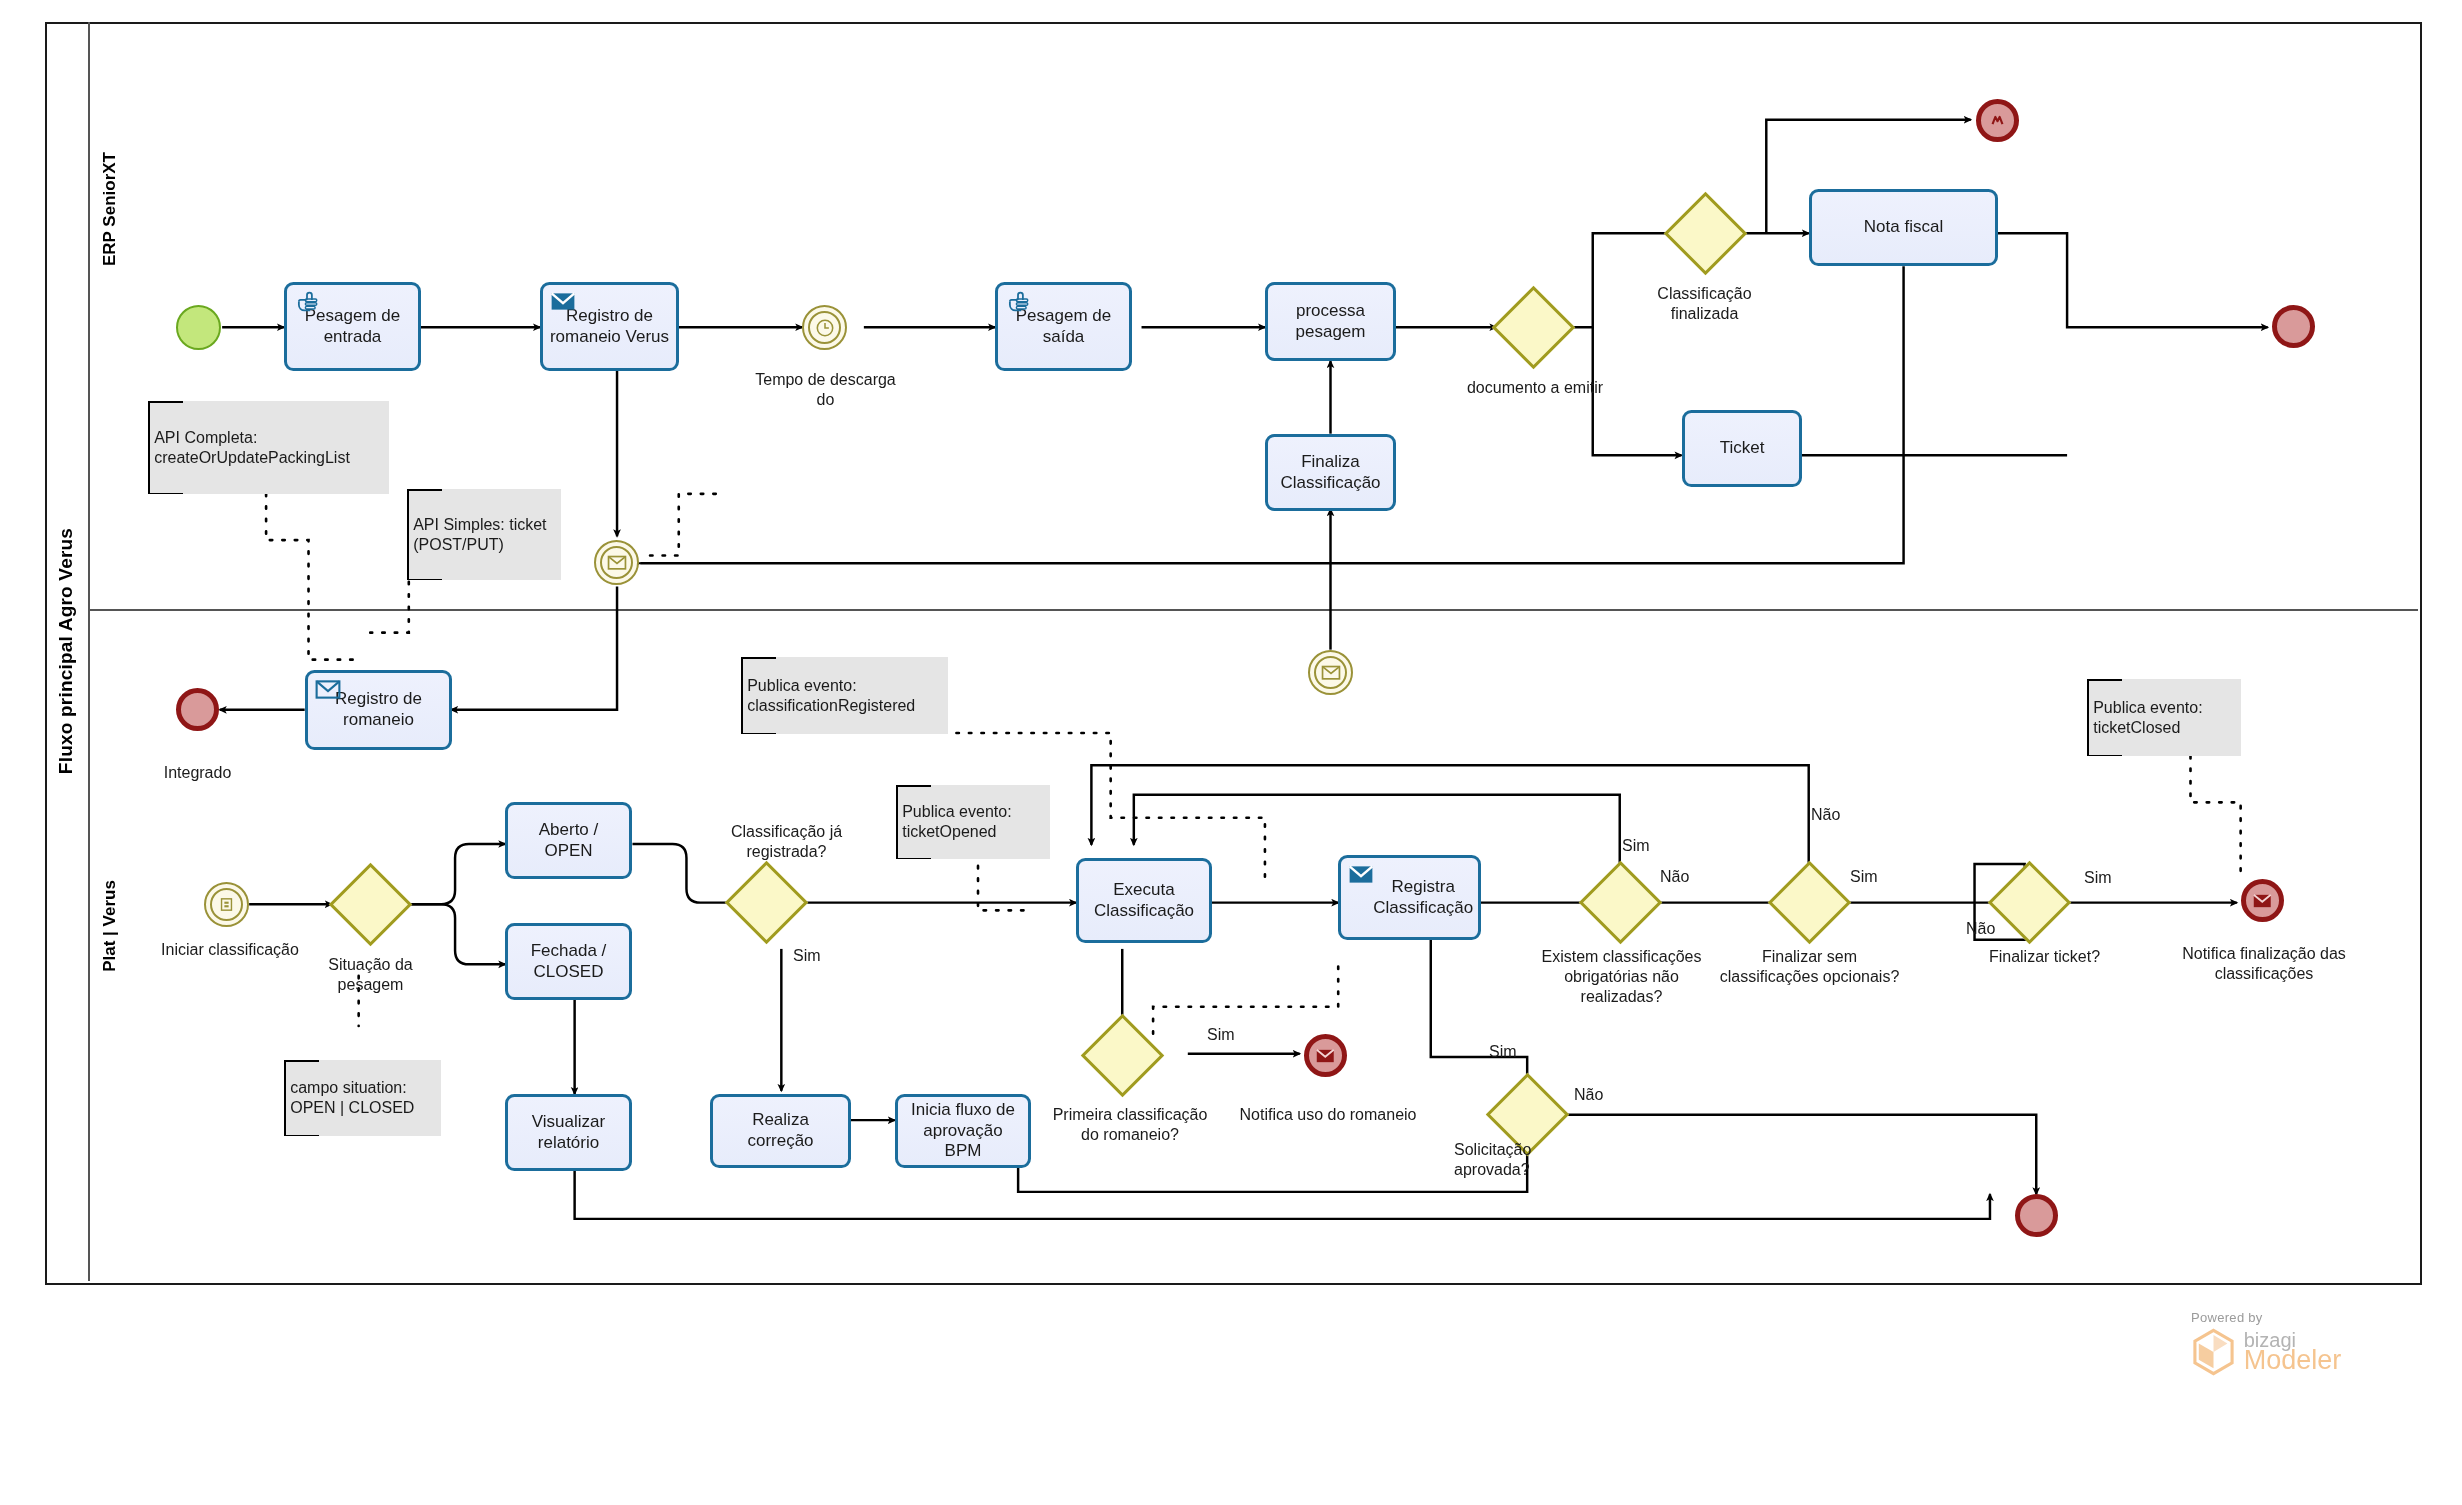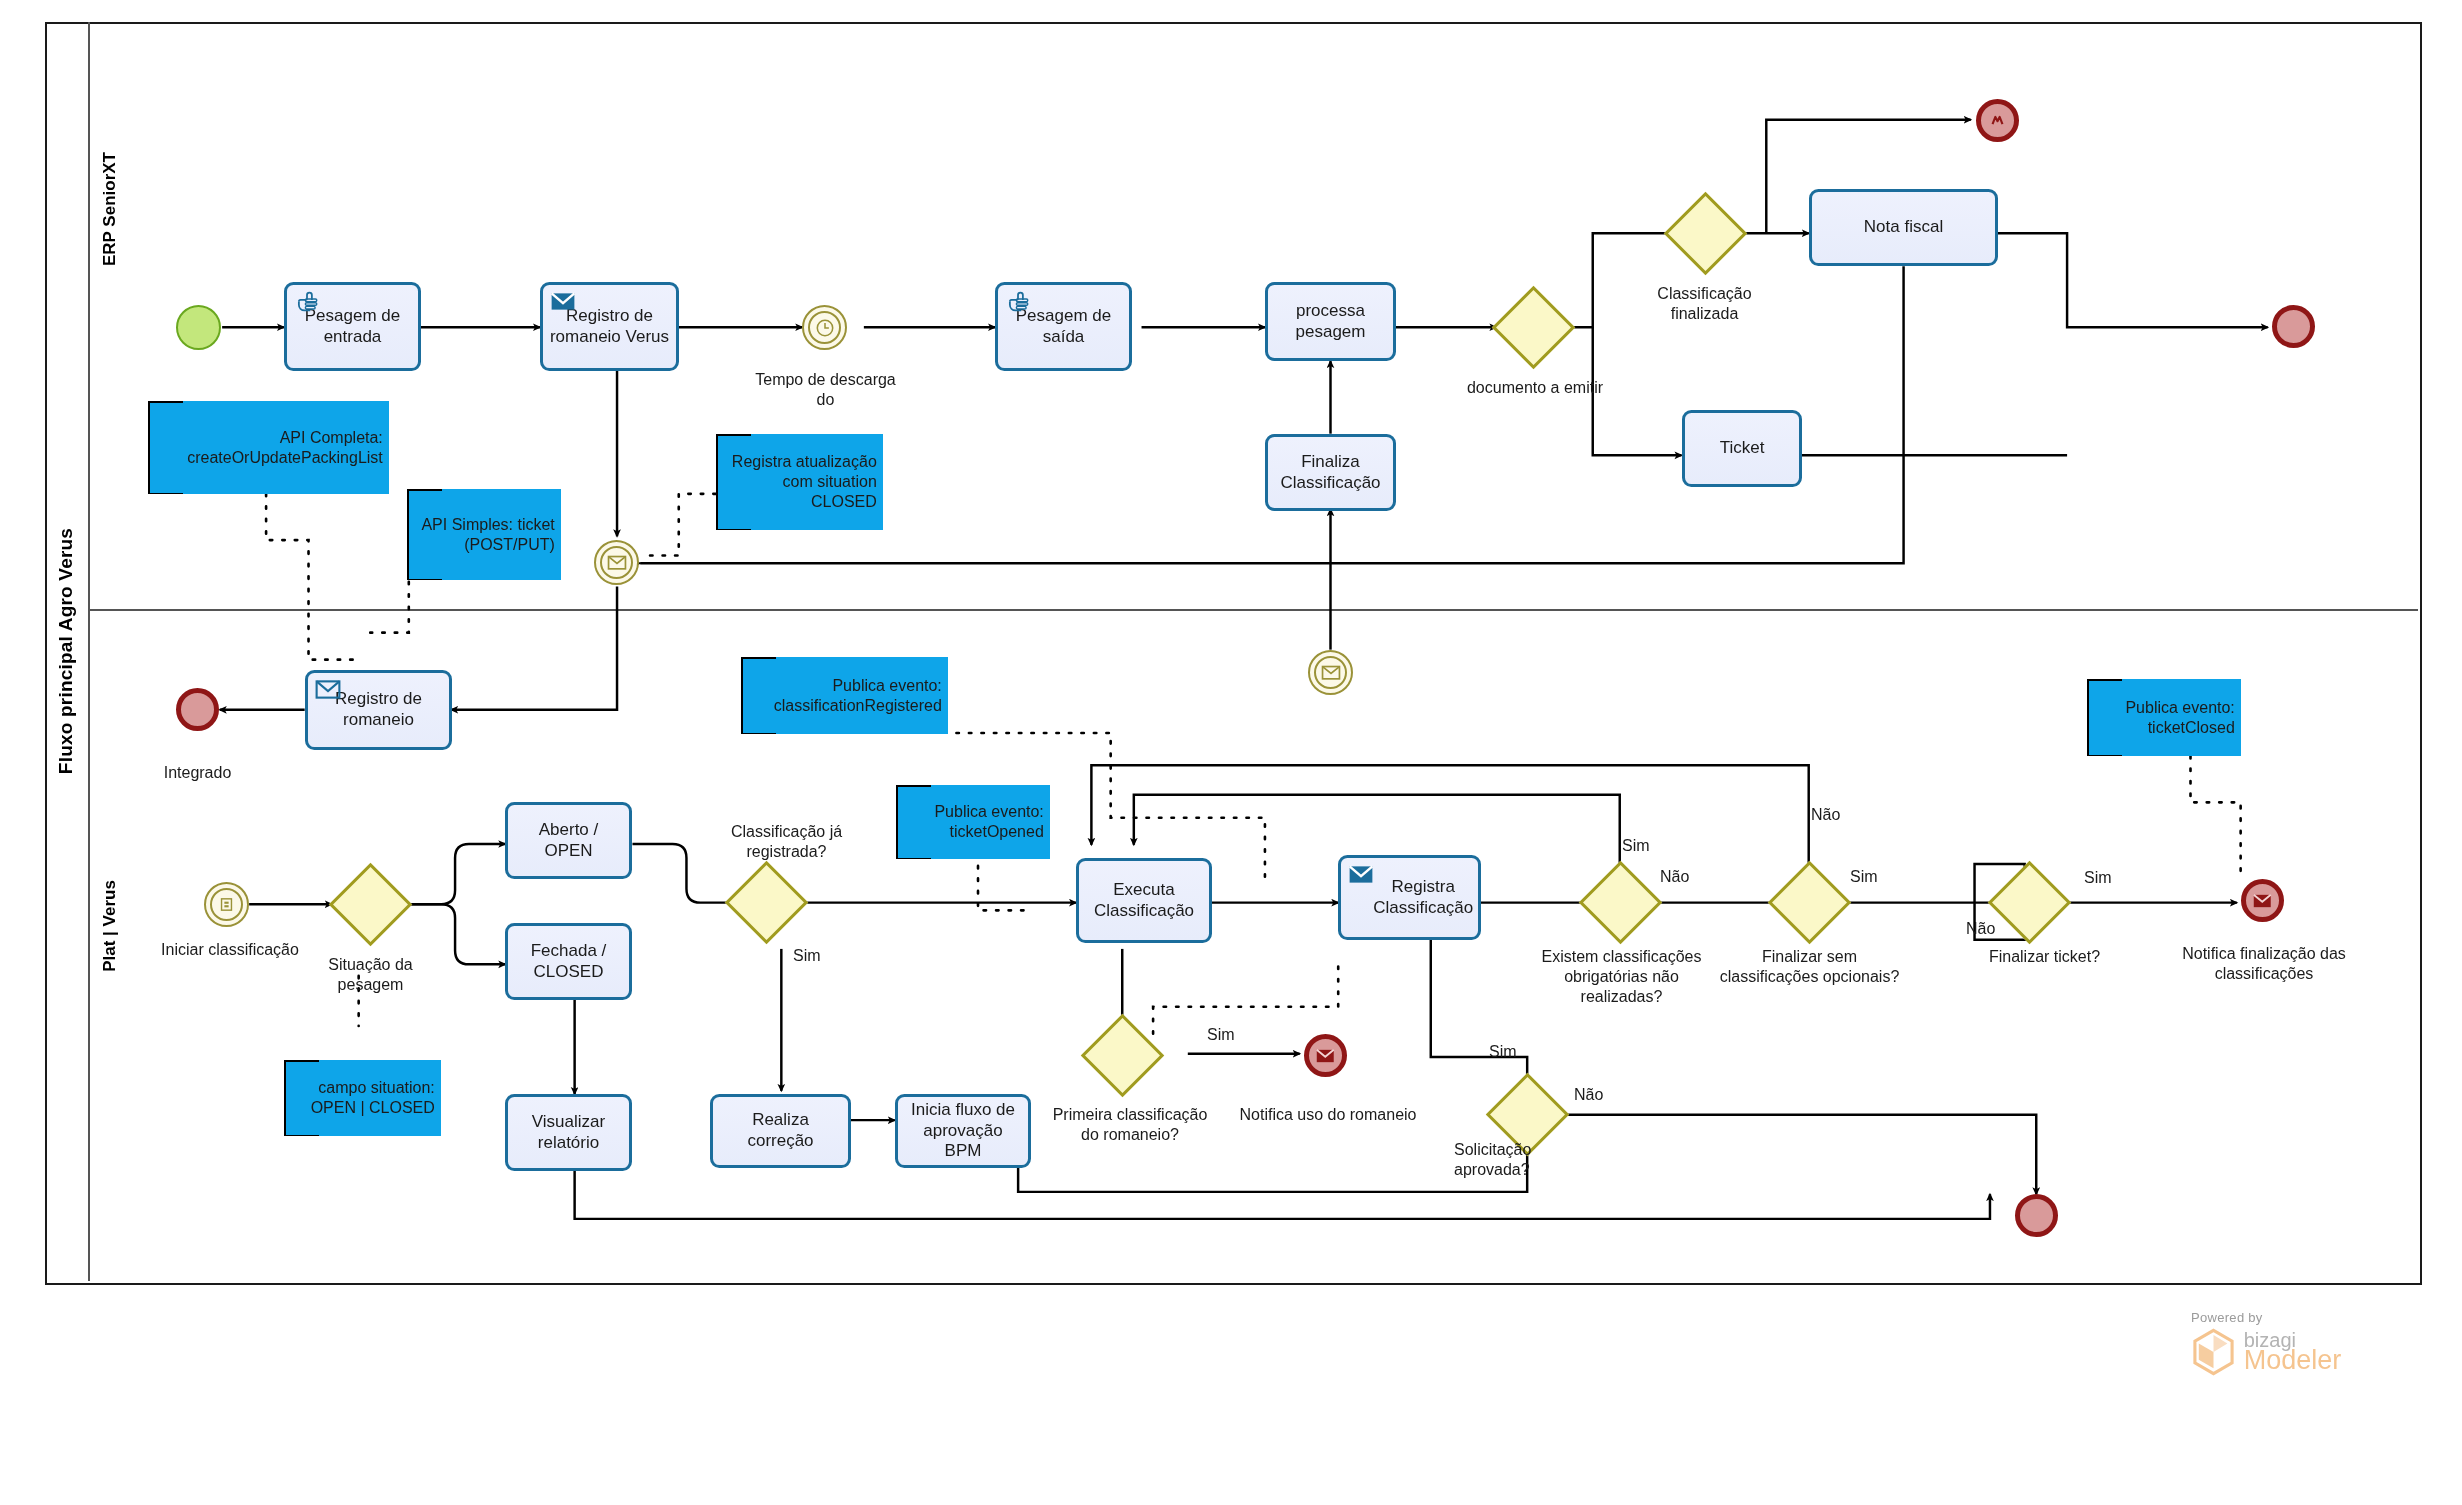--- a/index.html
+++ b/index.html
@@ -30,22 +30,22 @@
      transform:rotate(45deg);box-sizing:border-box;}
 
   .ev{position:absolute;border-radius:50%;box-sizing:border-box;}
   .ev-start{background:#c3e77c;border:2.3px solid #6aa81f;}
   .ev-end{background:#d99a9a;border:5.4px solid #8f1616;}
   .ev-inter{background:#fcf9e8;border:2.3px solid #9a9238;}
   .ev-inter .inner{position:absolute;left:3.9px;top:3.9px;right:3.9px;bottom:3.9px;border-radius:50%;
      border:2.3px solid #9a9238;display:flex;align-items:center;justify-content:center;}
   .ev-end .inner{position:absolute;left:0;top:0;right:0;bottom:0;display:flex;align-items:center;justify-content:center;}
 
-  .note{position:absolute;background:#0ea5e9;box-sizing:border-box;
-    display:flex;align-items:center;justify-content:center;text-align:right;
+  .note{position:absolute;background:#e5e5e5;box-sizing:border-box;
+    display:flex;align-items:center;justify-content:center;text-align:left;
     font-size:16px;color:#1b1b1b;line-height:1.25;padding:3.1px 6.2px;}
   .note::before{content:"";position:absolute;left:0;top:0;width:35px;height:1.5px;background:#000;}
   .note::after{content:"";position:absolute;left:0;bottom:0;width:35px;height:1.5px;background:#000;}
   .note .nbar{position:absolute;left:0;top:0;bottom:0;width:1.5px;background:#000;}
 
   .cap{position:absolute;text-align:center;font-size:16px;color:#1b1b1b;line-height:1.25;}
   .flowlbl{position:absolute;font-size:16px;color:#1b1b1b;}
 
   
   .wm{position:absolute;}
@@ -260,24 +260,20 @@
   </div>
 
   <div class="note" style="left:148px;top:401px;width:241px;height:93px;">
     <span class="nbar"></span>
     <span>API Completa: createOrUpdatePackingList</span>
   </div>
   <div class="note" style="left:407px;top:489px;width:154px;height:91px;">
     <span class="nbar"></span>
     <span>API Simples: ticket (POST/PUT)</span>
   </div>
-  <div class="note" style="left:716px;top:434px;width:167px;height:96px;">
-    <span class="nbar"></span>
-    <span>Registra atualização com situation CLOSED</span>
-  </div>
 
   <div class="ev ev-end" style="left:176px;top:688px;width:43px;height:43px;"></div>
   <div class="cap" style="left:136px;top:747px;width:123px;margin-top:16px;">Integrado</div>
 
   <div class="task" style="left:305px;top:670px;width:147px;height:80px;">
     <svg class="task-icon" viewBox="0 0 32 26">
       <rect x="2" y="3" width="28" height="20" fill="none" stroke="#1b6d9c" stroke-width="2.6"></rect>
       <path d="M2 3 L16 15 L30 3" fill="none" stroke="#1b6d9c" stroke-width="2.6"></path>
     </svg>
     <span class="tlabel">Registro de romaneio</span>

